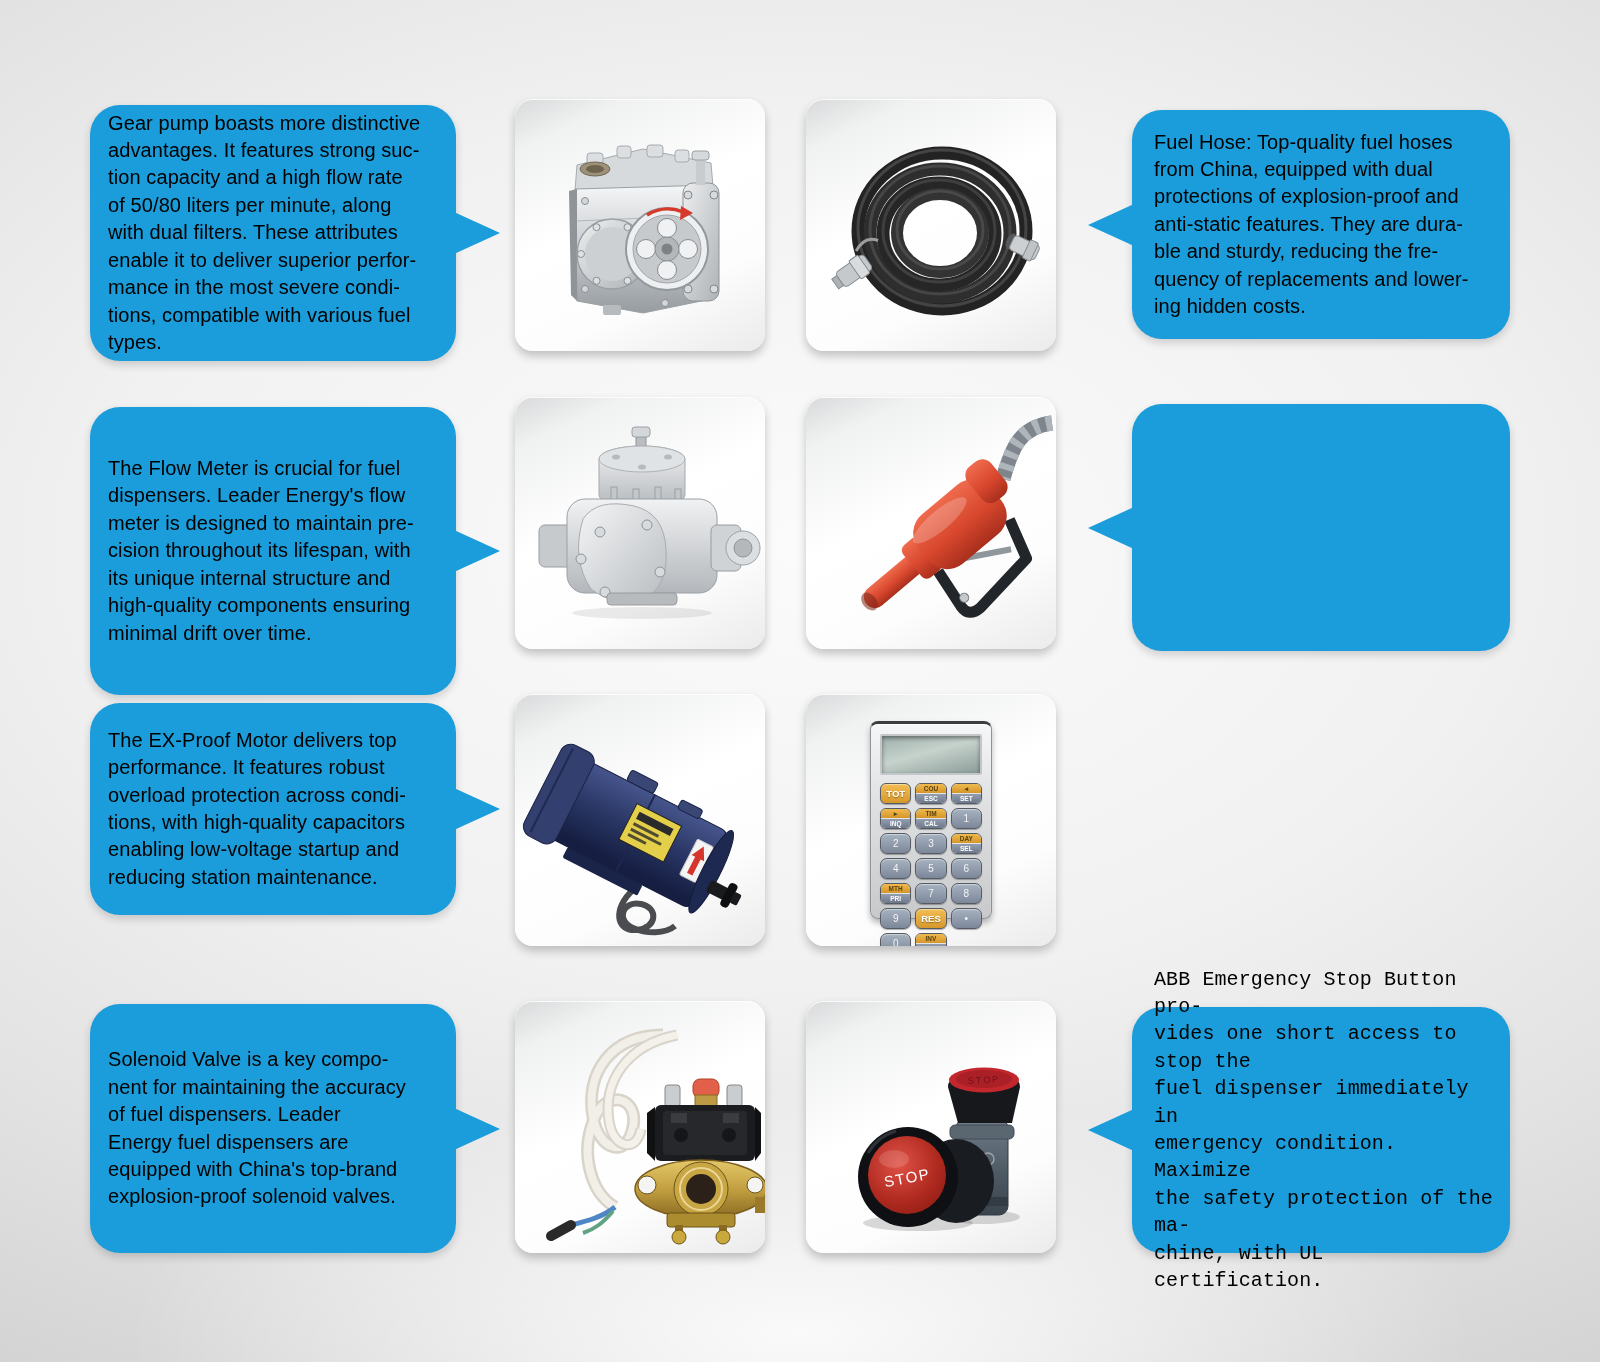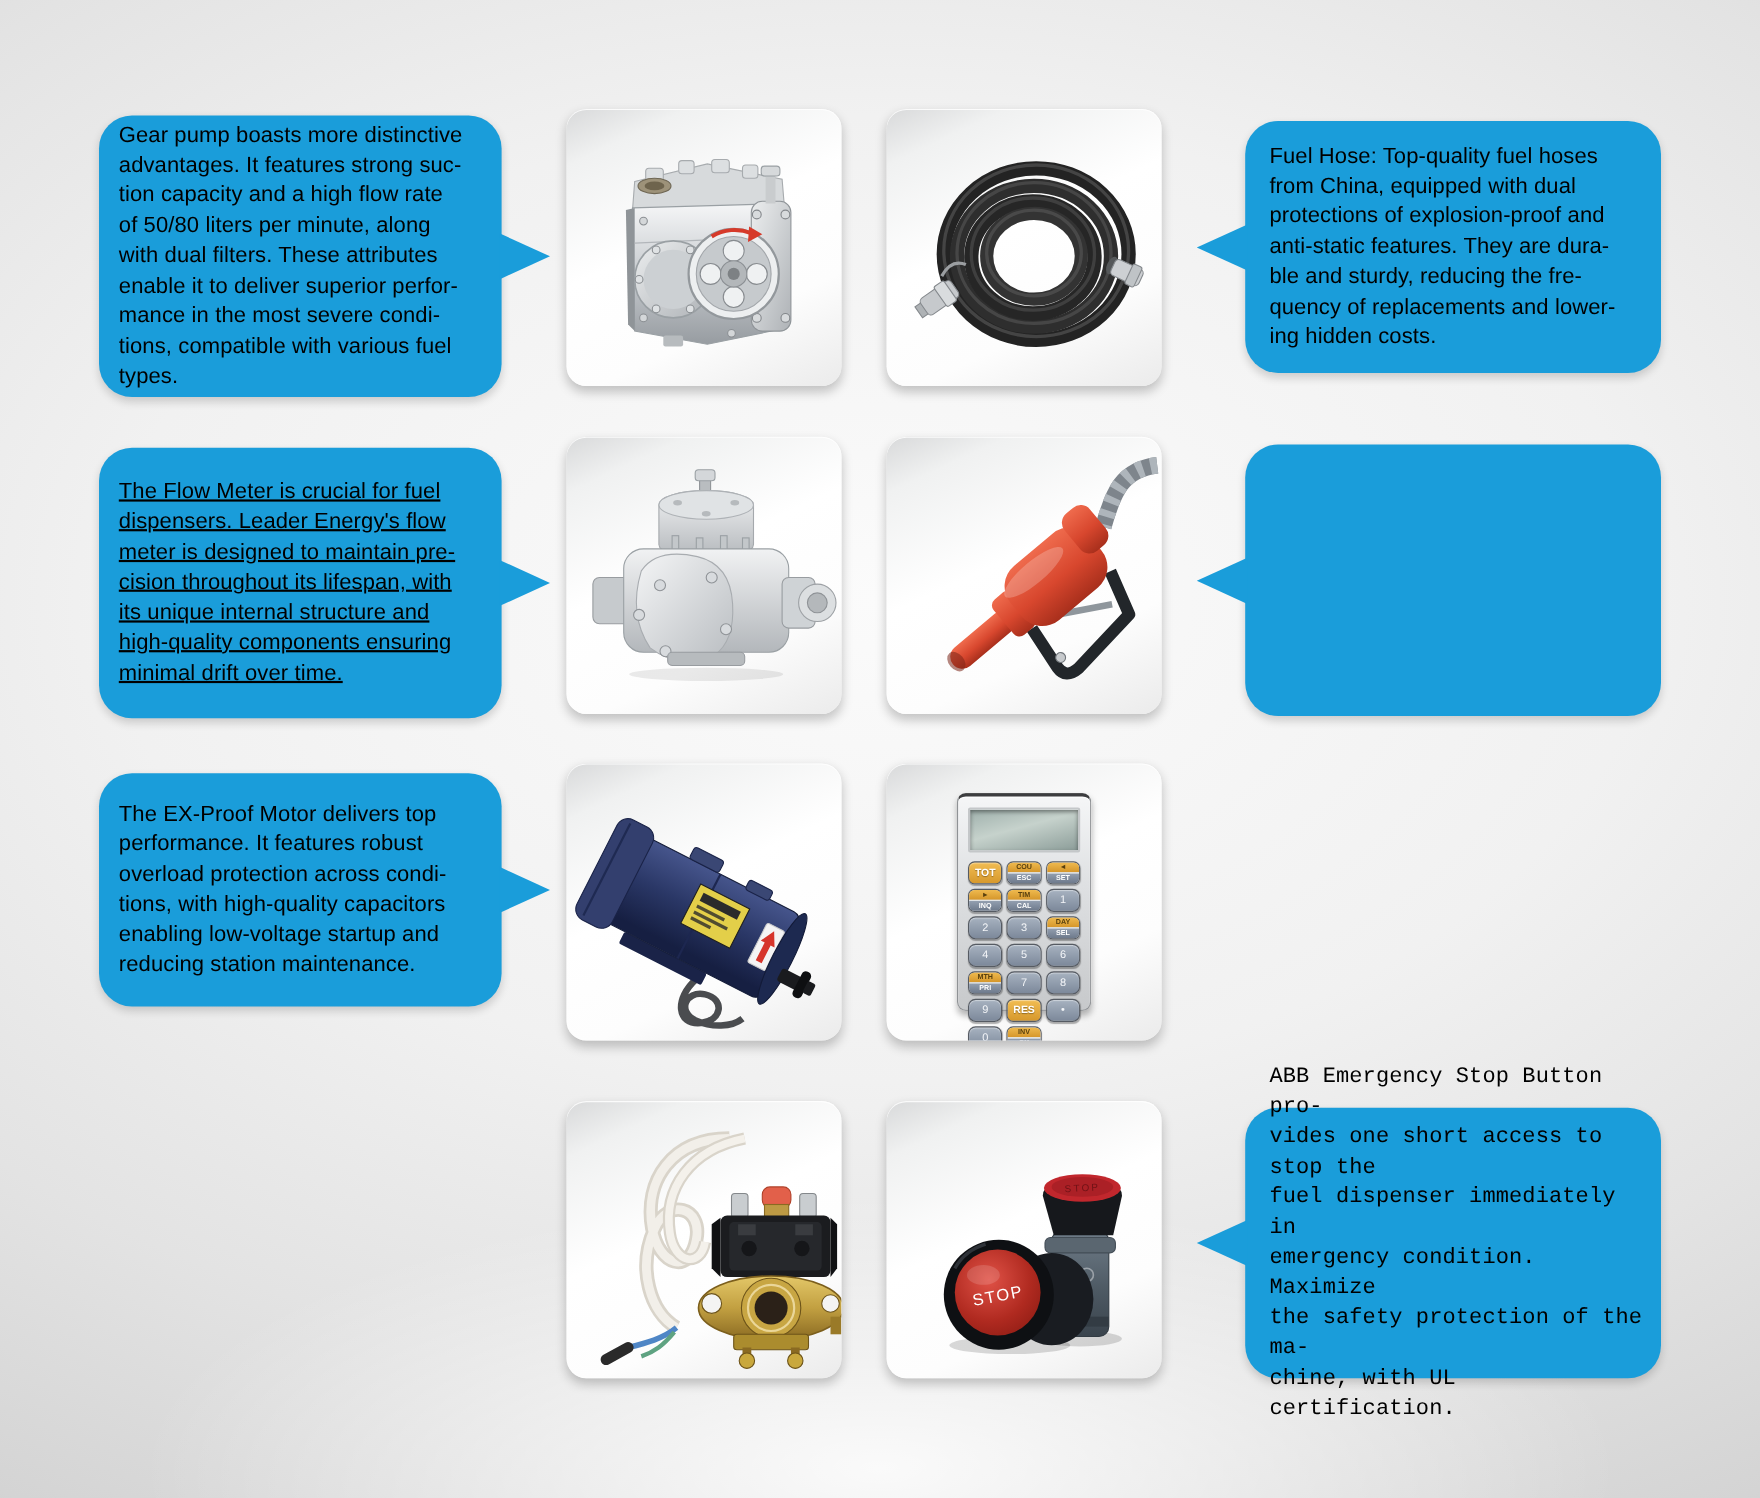--- a/index.html
+++ b/index.html
@@ -172,21 +172,21 @@
     <p>Fuel Hose: Top-quality fuel hoses
 from China, equipped with dual
 protections of explosion-proof and
 anti-static features. They are dura-
 ble and sturdy, reducing the fre-
 quency of replacements and lower-
 ing hidden costs.</p>
     <span class="tail"></span>
   </div>
 
-  <div class="bubble left" style="left:90px;top:407px;width:366px;height:246px;text-decoration:underline;">
+  <div class="bubble left" style="left:90px;top:407px;width:366px;height:288px;">
     <p>The Flow Meter is crucial for fuel
 dispensers. Leader Energy's flow
 meter is designed to maintain pre-
 cision throughout its lifespan, with
 its unique internal structure and
 high-quality components ensuring
 minimal drift over time.</p>
     <span class="tail"></span>
   </div>
 
@@ -344,20 +344,29 @@
         <div class="key num">0</div>
         <div class="key dual">
             <span class="t">INV</span>
             <span class="b">OK</span>
           </div>
       </div>
     </div>
   </div>
 
 
+  <div class="bubble left" style="left:90px;top:1004px;width:366px;height:249px;">
+    <p>Solenoid Valve is a key compo-
+nent for maintaining the accuracy
+of fuel dispensers. Leader
+Energy fuel dispensers are
+equipped with China's top-brand
+explosion-proof solenoid valves.</p>
+    <span class="tail"></span>
+  </div>
 
   <div class="card" style="left:515px;top:1001px;">
     <svg width="250" height="252" viewBox="0 0 250 252">
       <defs>
         <linearGradient id="sv-br" x1="0" y1="0" x2="0" y2="1">
           <stop offset="0" stop-color="#e3c768"></stop>
             <stop offset=".5" stop-color="#c2a041"></stop>
             <stop offset="1" stop-color="#8a6a22"></stop>
         </linearGradient>
       </defs>

